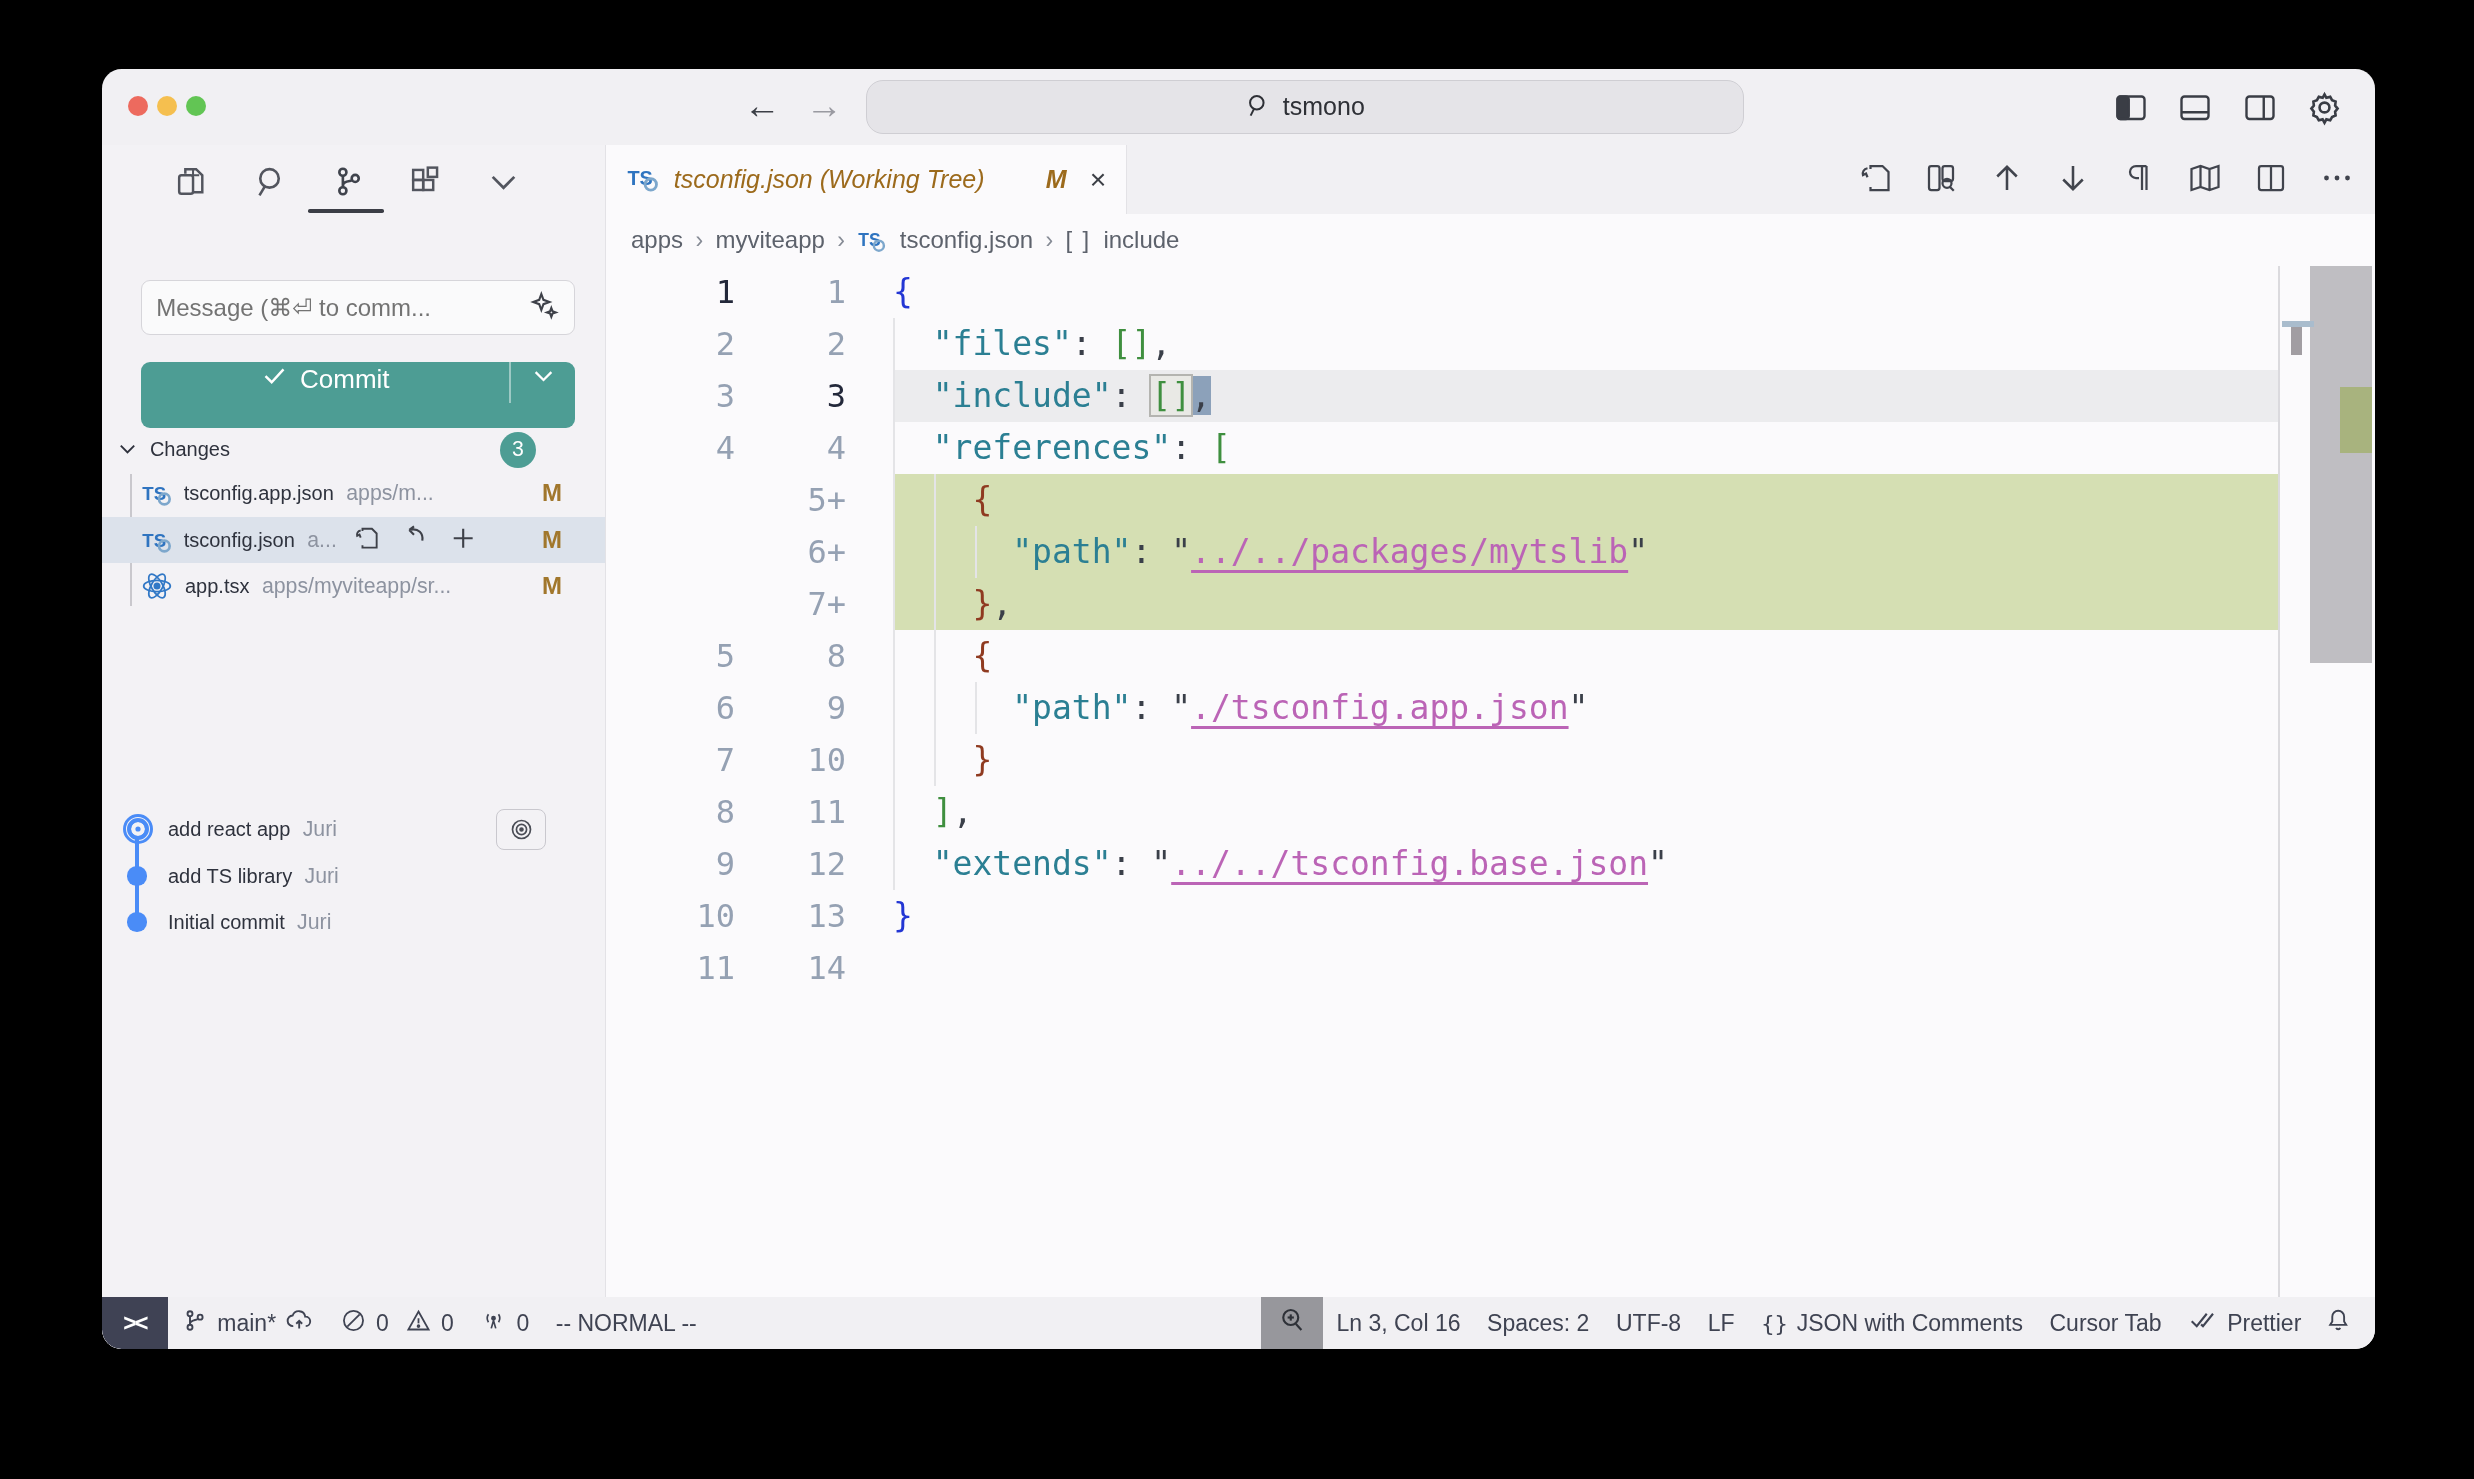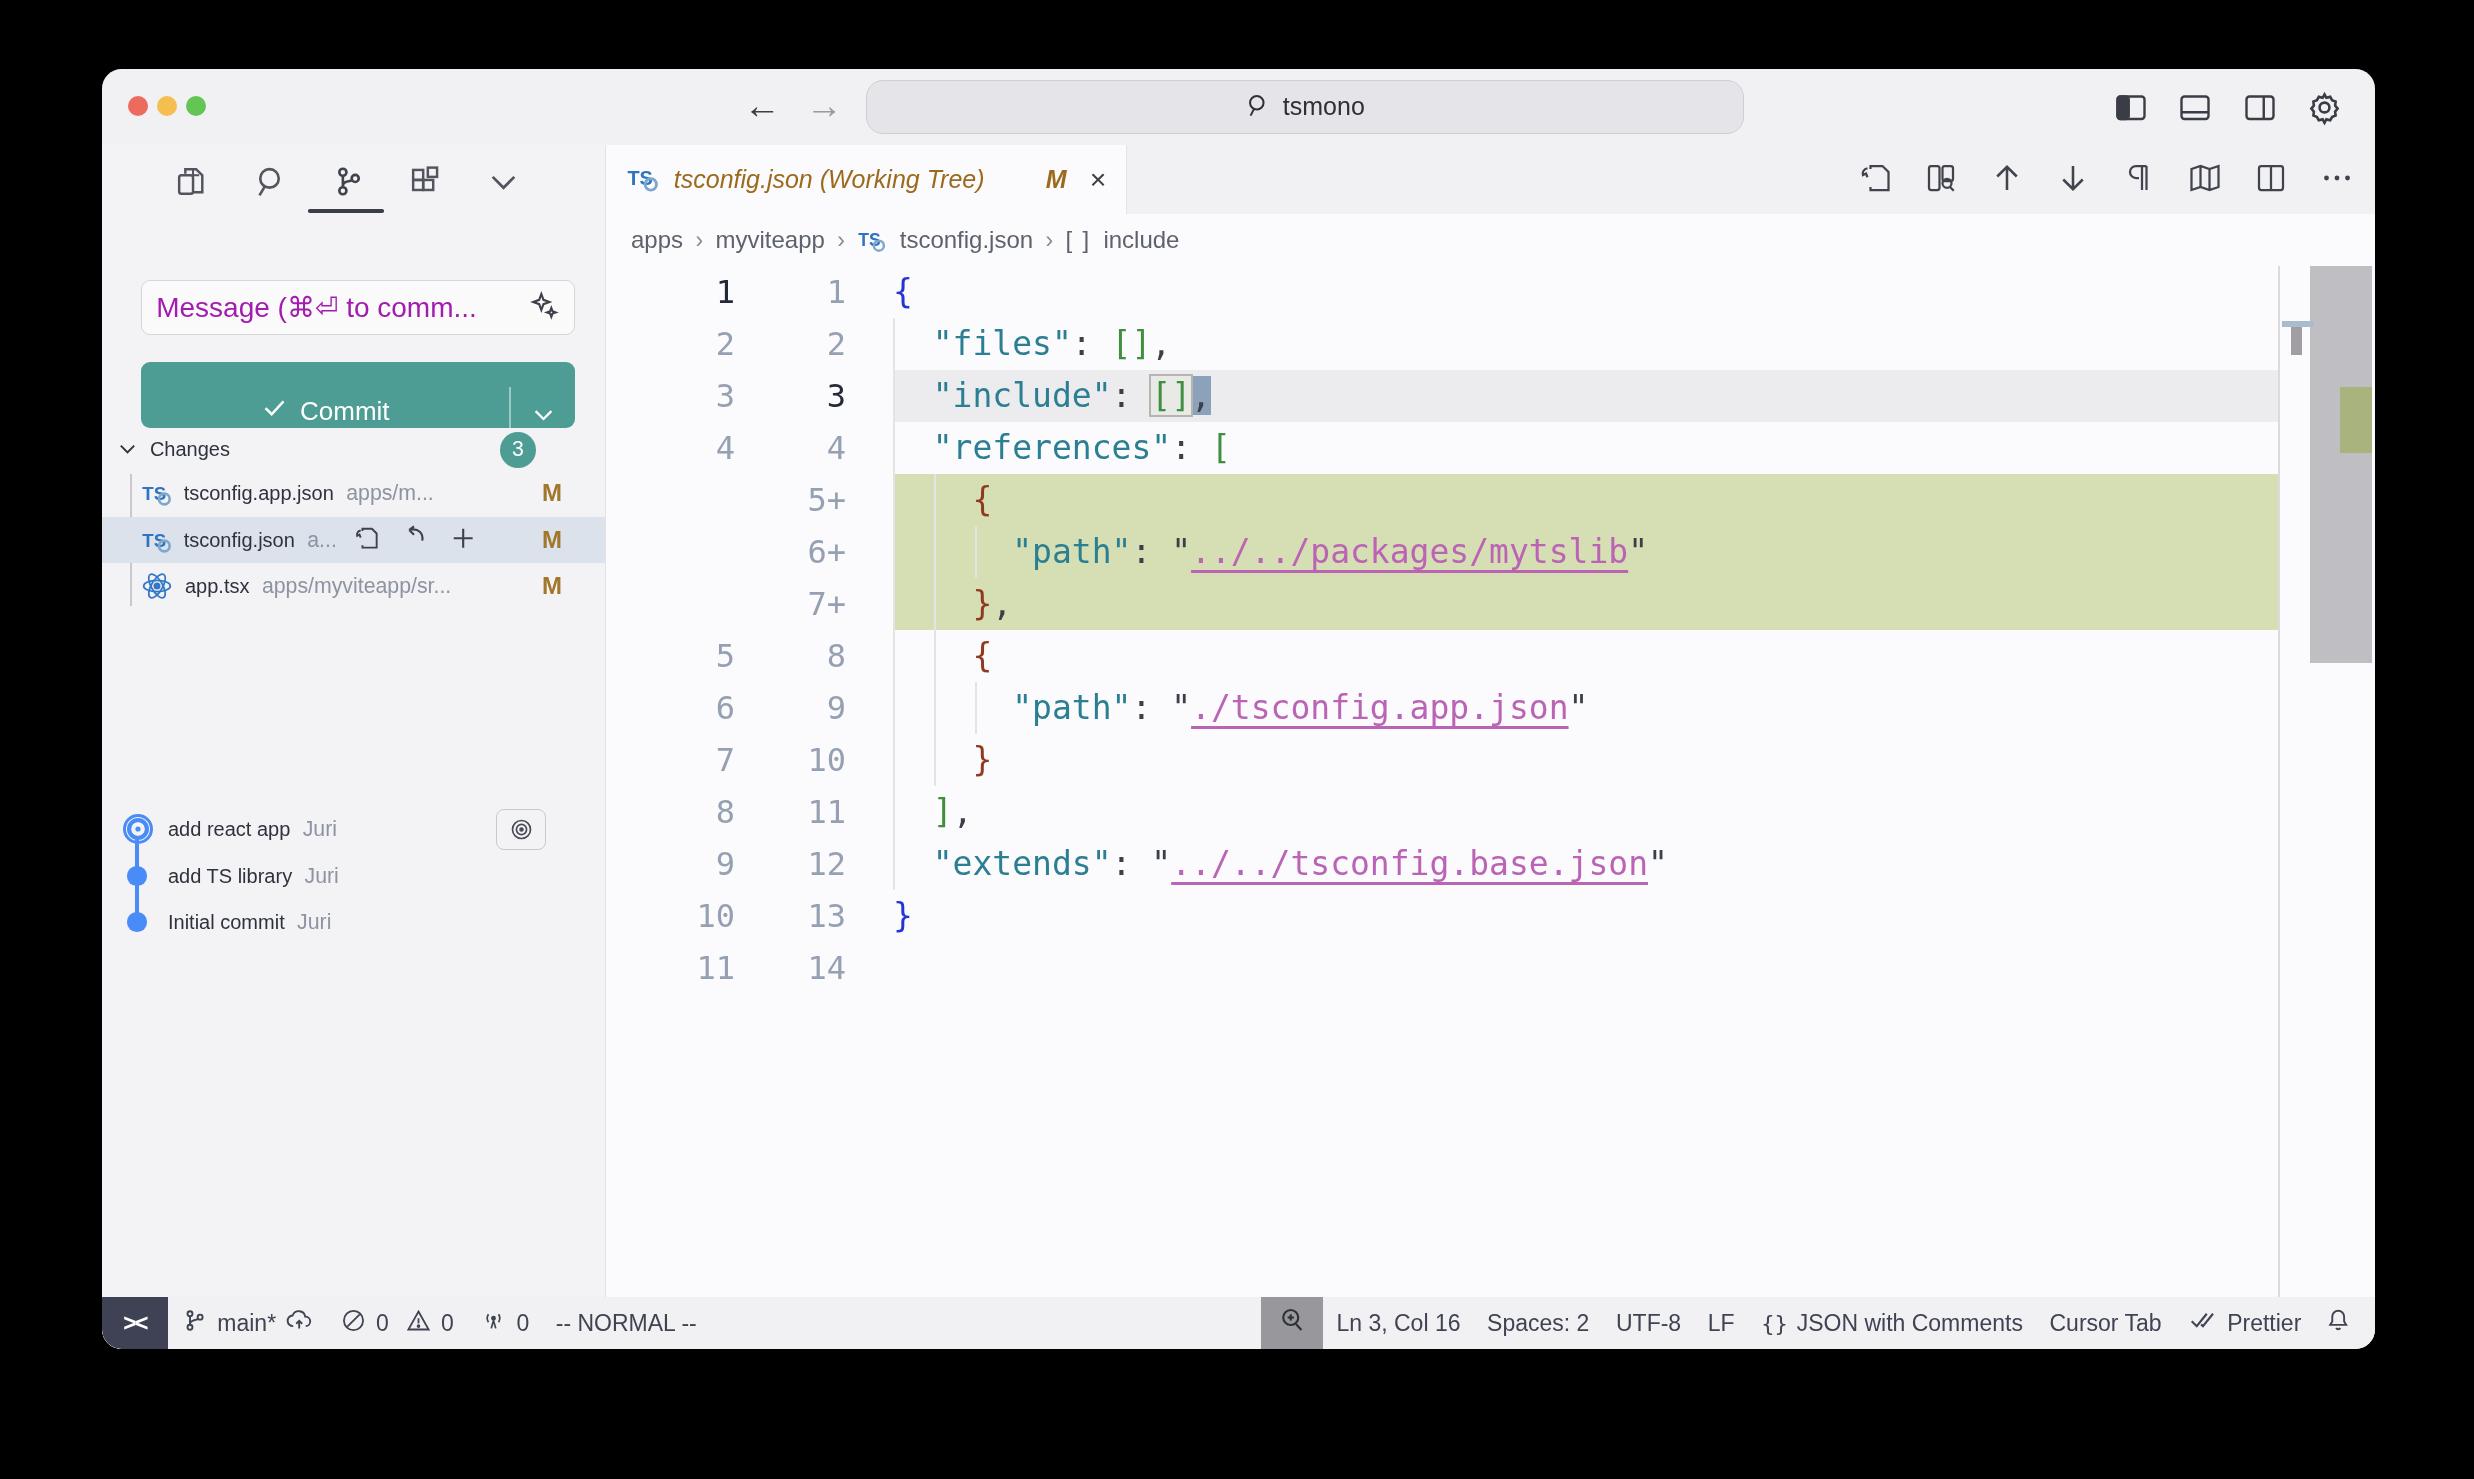--- a/index.html
+++ b/index.html
@@ -24,23 +24,23 @@
   .main{display:flex;height:1152px}
   .sidebar{position:relative;width:503px;background:#f3f2f5;border-right:1.8px solid #e3e2e6;flex:none}
   .acticons{position:absolute;left:69px;top:9px;display:flex;gap:37px;align-items:center;height:55px}
   .acticons .ai{width:41px;display:flex;justify-content:center}
   .act-underline{position:absolute;left:206px;top:64px;width:76px;height:4.4px;background:#3b3e46;border-radius:1.8px}
   .sect-head{position:absolute;left:0;right:0;height:44px;background:#d8d7db;display:flex;align-items:center;
              font-weight:bold;font-size:23px;color:#2b2f3a;letter-spacing:0.4px}
   .sect-head .chev{margin:0 12.4px 0 14.2px}
   .msgbox{position:absolute;left:39px;top:135px;width:434px;height:55px;background:#fafafb;border:1.8px solid #d6d5da;
           border-radius:9px;display:flex;align-items:center;padding:0 14.2px;box-sizing:border-box}
-  .msgbox .ph{font-size:28px;color:#a21caf;flex:1;white-space:nowrap;overflow:hidden}
+  .msgbox .ph{font-size:24px;color:#737373;flex:1;white-space:nowrap;overflow:hidden}
   .commitbtn{position:absolute;left:39px;top:217px;width:434px;height:66px;background:#4d9d94;border-radius:9px;
-             display:flex;align-items:flex-end;color:#fff}
+             display:flex;align-items:flex-start;color:#fff}
   .commitbtn .cbmain{flex:1;display:flex;align-items:center;justify-content:center;gap:12.4px;font-size:26px}
   .commitbtn .divider{width:1.8px;height:41px;background:rgba(255,255,255,.45)}
   .commitbtn .cbdrop{width:64px;display:flex;justify-content:center}
   .tree-row{position:absolute;left:0;right:0;height:46px;display:flex;align-items:center}
   .tree-row.selected{background:#dce2eb}
   .tree-label{font-size:20px;color:#2e323d;white-space:nowrap}
   .tree-desc{font-size:21.3px;color:#8d93a0;margin-left:12.4px;white-space:nowrap}
   .mbadge{font-size:24px;color:#a1772c;font-weight:bold;position:absolute;right:43px}
   .countbadge{position:absolute;right:69px;top:0;width:36px;height:36px;background:#4d9d94;border-radius:50%;
               color:#fff;font-size:21.3px;display:flex;align-items:center;justify-content:center}

